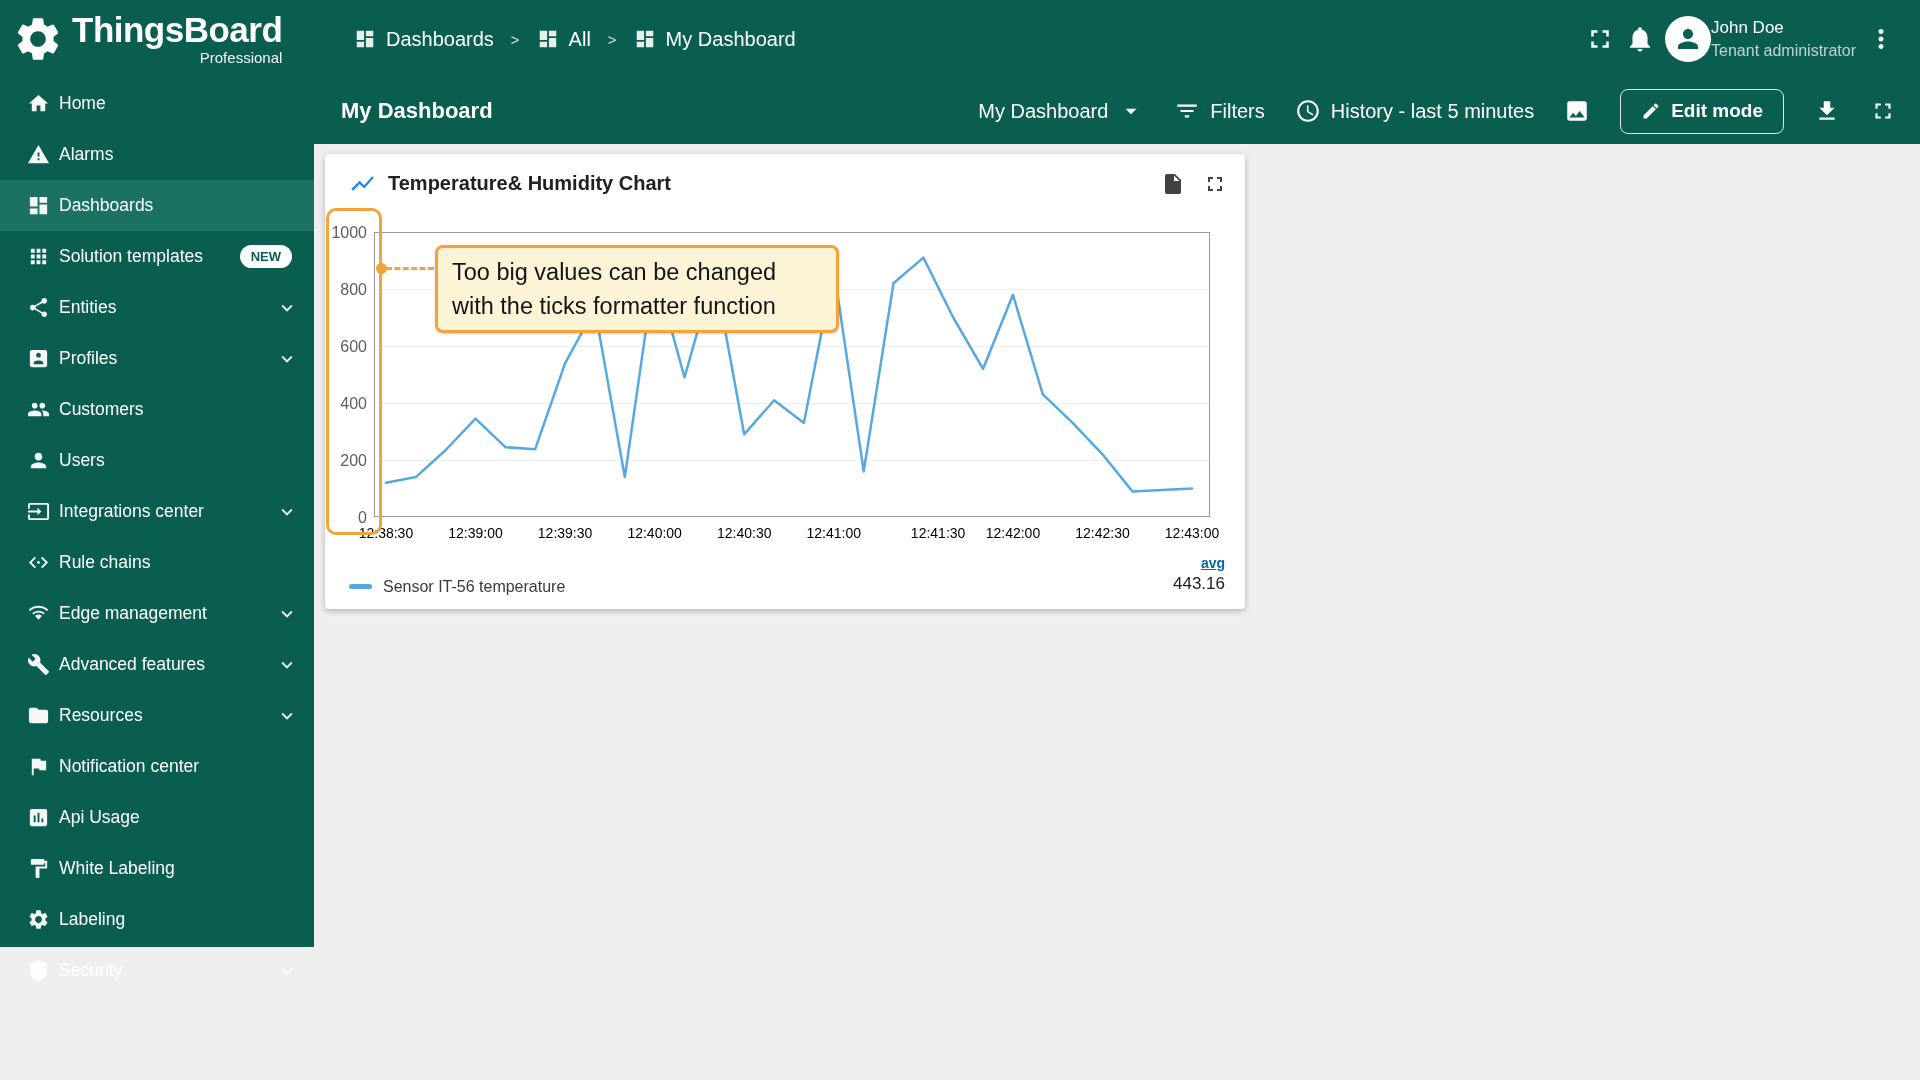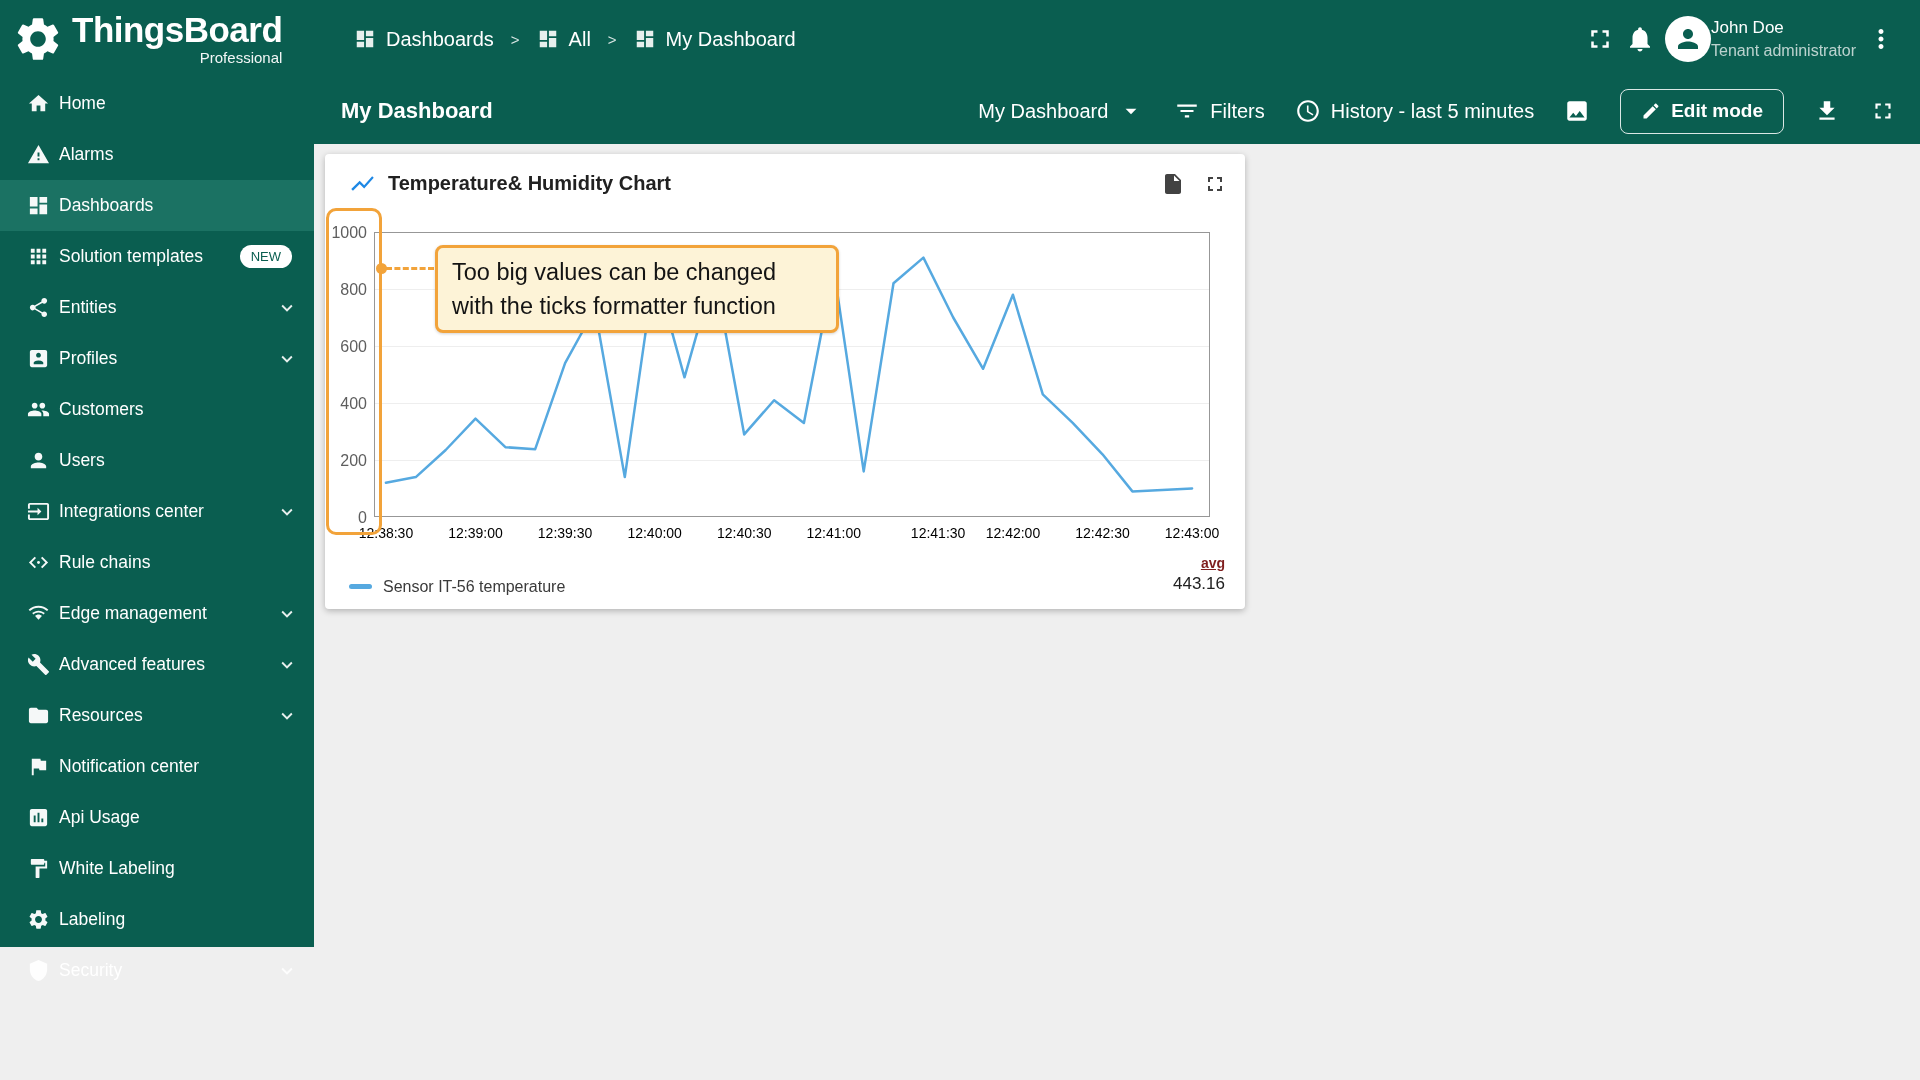--- a/index.html
+++ b/index.html
@@ -11,21 +11,21 @@
   .sidebar{width:314px;min-width:314px;height:947px;background:#0a5e50;display:flex;flex-direction:column}
   .logo-block{height:78px;display:flex;align-items:center;padding:0 10px 0 12px;gap:8px;flex:none}
   .logo-text{display:flex;flex-direction:column;align-items:flex-end}
   .logo-title{font-size:35px;font-weight:bold;letter-spacing:-0.5px;line-height:1}
   .logo-sub{font-size:15px;opacity:.95;margin-top:2px}
   .nav{display:flex;flex-direction:column}
   .nav-item{height:51px;display:flex;align-items:center;padding:0 16px 0 27px;gap:9px;cursor:pointer;font-size:17.5px}
   .nav-item.active{background:#1b7263}
   .nav-icon{width:23px;height:23px;flex:none;opacity:.96}
   .nav-label{flex:1;white-space:nowrap}
-  .badge{background:#fff;color:#0a5e50;font-size:13px;font-weight:normal;padding:4px 11px;border-radius:14px;margin-right:6px}
+  .badge{background:#fff;color:#0a5e50;font-size:13px;font-weight:bold;padding:4px 11px;border-radius:14px;margin-right:6px}
   .chev{width:22px;height:22px;opacity:.9;flex:none}
   .sidebar-fill{flex:1;background:#07483d}
 
   
   .main{flex:1;display:flex;flex-direction:column;height:1080px}
   .topbar{height:78px;background:#0a5e50;display:flex;align-items:center;padding:0 24px 0 40px;flex:none}
   .breadcrumb{display:flex;align-items:center;gap:17px;font-size:20px}
   .crumb{display:flex;align-items:center;gap:10px;cursor:pointer}
   .crumb .bc-icon{width:22px;height:22px;opacity:.9}
   .crumb-sep{font-size:15px;opacity:.85}
@@ -374,21 +374,21 @@
           <div class="x-tick" style="left: 735.514px;">12:42:30</div>
           <div class="x-tick" style="left: 825.086px;">12:43:00</div>
         </div>
 
       <div class="legend-row">
         <div class="legend-series">
           <span class="legend-dash" id="legend-dash" style="background: rgb(86, 169, 224);"></span>
           <span class="legend-label">Sensor IT-56 temperature</span>
         </div>
         <div class="legend-agg">
-          <div class="agg-name" id="agg-name" style="color: #7f1d1d; text-decoration: underline;">avg</div>
+          <div class="agg-name" id="agg-name" style="color: #0369a1; text-decoration: underline;">avg</div>
           <div class="agg-val">443.16</div>
         </div>
       </div>
 
       <div class="hl-rect"></div>
       <div class="callout-dot"></div>
       <div class="callout-line"></div>
       <div class="callout">
         <div>Too big values can be changed</div>
         <div>with the ticks formatter function</div>

